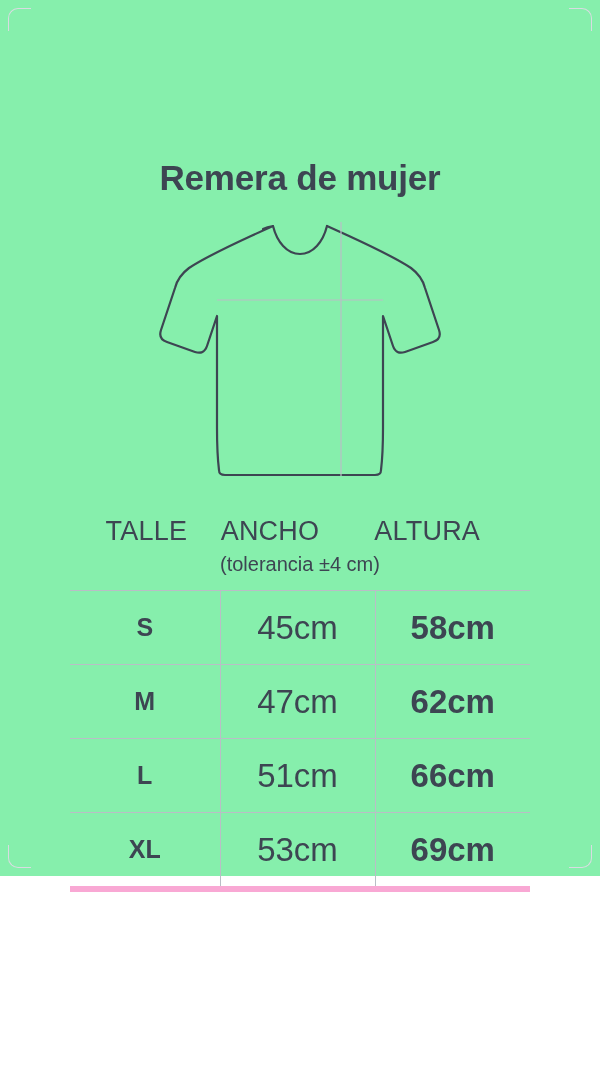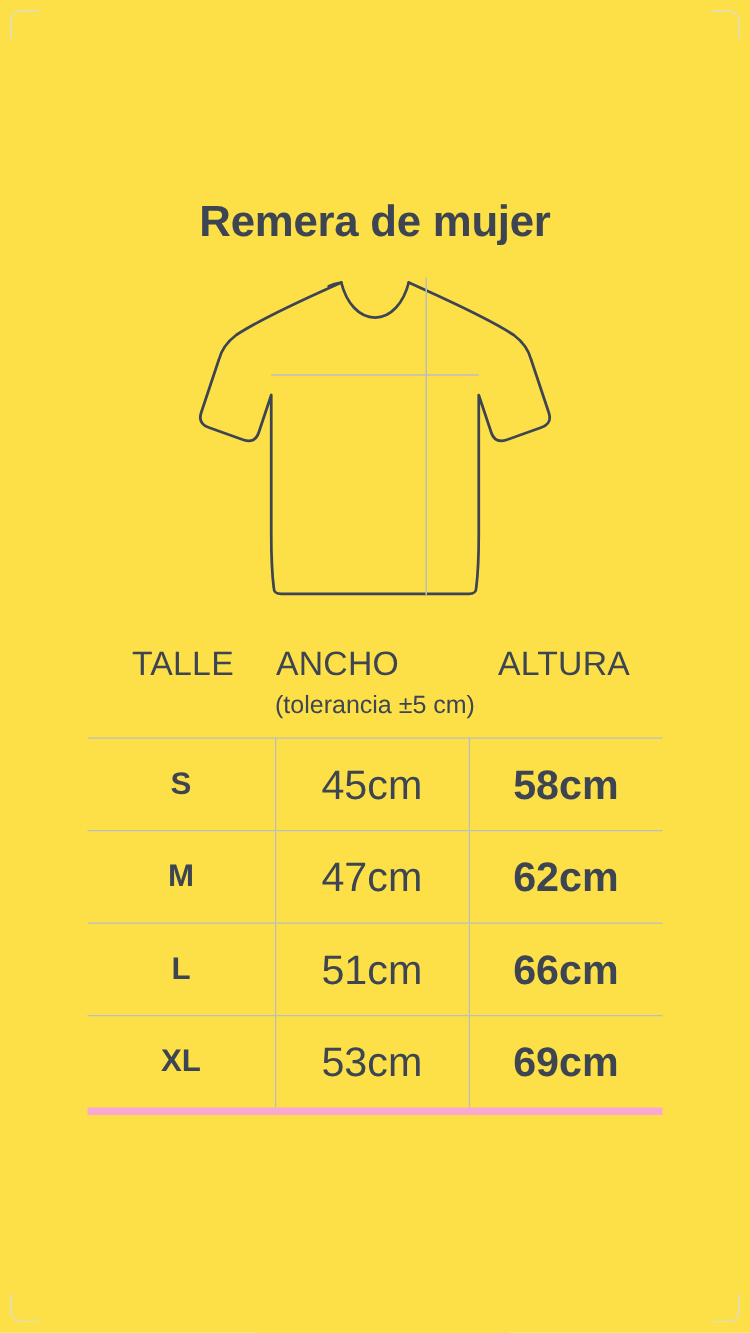--- a/index.html
+++ b/index.html
@@ -11,23 +11,23 @@
     height: 1066px;
     background: #ffffff;
     font-family: "Liberation Sans", sans-serif;
     color: #3a4452;
     overflow: hidden;
   }
 
   .page {
     position: relative;
     width: 600px;
-    height: 1066px;
+    height: 876px;
     box-sizing: border-box;
-    background: #fde047;
+    background: #86efac;
   }
 
   .title {
     position: absolute;
     top: 158px;
     left: 0;
     width: 600px;
     text-align: center;
     font-size: 35px;
     font-weight: bold;
@@ -60,21 +60,21 @@
     padding: 0 2px;
   }
   .head-cell {
     font-size: 27px;
     font-weight: normal;
     color: #3d4552;
     letter-spacing: 0.2px;
   }
   .head-cell.c0 { width: 150px; text-align: center; }
   .head-cell.c1 { width: 155px; text-align: left; }
-  .head-cell.c2 { width: 155px; text-align: center; }
+  .head-cell.c2 { width: 155px; }
 
   .tolerance {
     margin-top: 6px;
     text-align: center;
     font-size: 20px;
     color: #3d4552;
   }
 
   table.sizes {
     margin-top: 14px;
@@ -172,21 +172,21 @@
     </svg>
   </div>
 
   <div class="table-wrap">
     <div class="head-row">
       <div class="head-cell c0">TALLE</div>
       <div class="head-cell c1">ANCHO</div>
       <div class="head-cell c2">ALTURA</div>
     </div>
 
-    <div class="tolerance">(tolerancia ±5 cm)</div>
+    <div class="tolerance">(tolerancia ±4 cm)</div>
 
     <table class="sizes">
       <colgroup>
         <col class="c0">
           <col class="c1">
           <col class="c2">
       </colgroup>
       <tbody>
         <tr>
           <td class="size-label">S</td>

